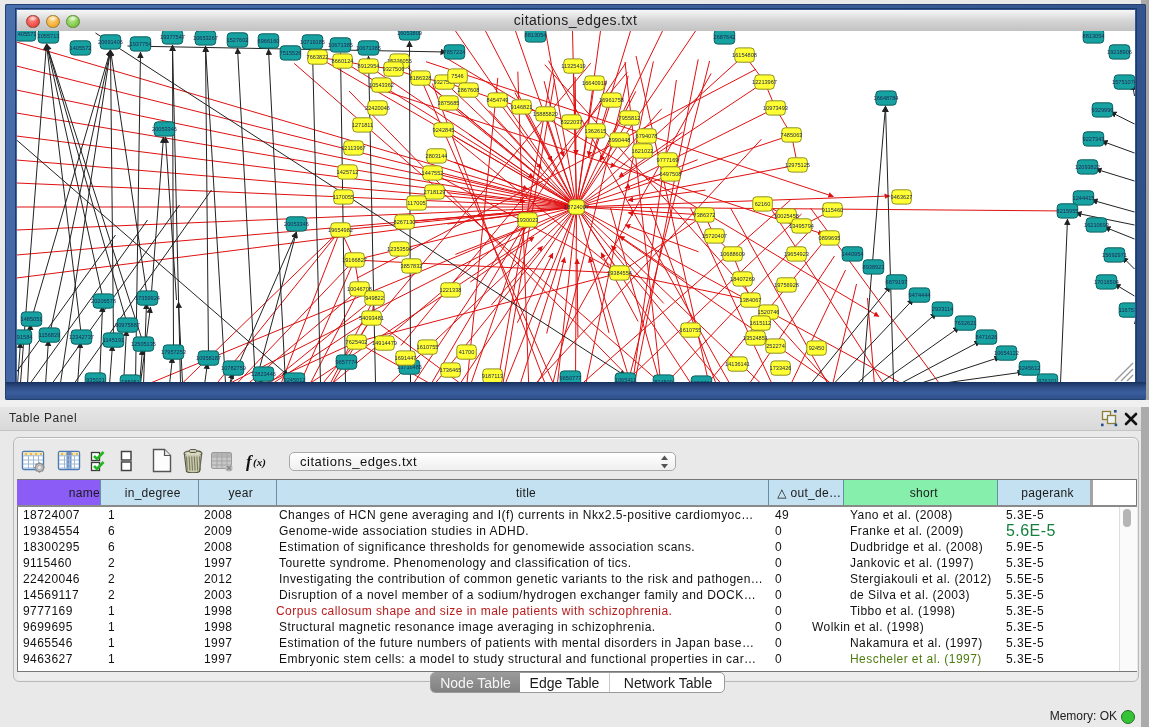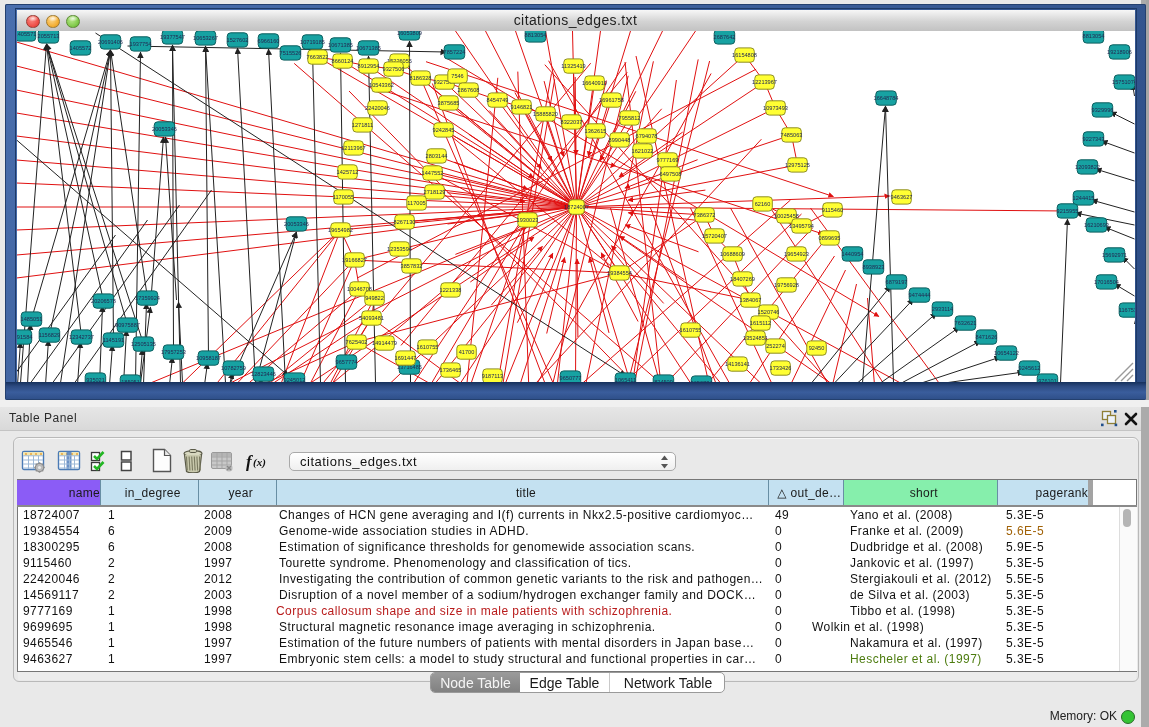--- a/index.html
+++ b/index.html
@@ -687,36 +687,36 @@
     </svg>
 </div>
 
 <div class="abs" style="left:17px;top:479px;width:1120px;height:193px;background:#fff;border:1px solid #777;box-sizing:border-box"></div>
 <div style="position:absolute;left:17px;top:480px;width:84px;height:26px;background:#8b5cf6;border-right:1px solid #688ea4;box-sizing:border-box;text-align:right;text-indent:7px;line-height:26px;font-size:12px;letter-spacing:0.3px;color:#1a1a1a;overflow:hidden">name</div>
 <div style="position:absolute;left:101px;top:480px;width:97.5px;height:26px;background:#c4e1f1;border-right:1px solid #688ea4;box-sizing:border-box;text-align:center;text-indent:7px;line-height:26px;font-size:12px;letter-spacing:0.3px;color:#1a1a1a;overflow:hidden">in_degree</div>
 <div style="position:absolute;left:198.5px;top:480px;width:78.5px;height:26px;background:#c4e1f1;border-right:1px solid #688ea4;box-sizing:border-box;text-align:center;text-indent:7px;line-height:26px;font-size:12px;letter-spacing:0.3px;color:#1a1a1a;overflow:hidden">year</div>
 <div style="position:absolute;left:277px;top:480px;width:492px;height:26px;background:#c4e1f1;border-right:1px solid #688ea4;box-sizing:border-box;text-align:center;text-indent:7px;line-height:26px;font-size:12px;letter-spacing:0.3px;color:#1a1a1a;overflow:hidden">title</div>
 <div style="position:absolute;left:769px;top:480px;width:74.5px;height:26px;background:#c4e1f1;border-right:1px solid #688ea4;box-sizing:border-box;text-align:center;text-indent:7px;line-height:26px;font-size:12px;letter-spacing:0.3px;color:#1a1a1a;overflow:hidden">△ out_de…</div>
 <div style="position:absolute;left:843.5px;top:480px;width:154.5px;height:26px;background:#86efac;border-right:1px solid #688ea4;box-sizing:border-box;text-align:center;text-indent:7px;line-height:26px;font-size:12px;letter-spacing:0.3px;color:#1a1a1a;overflow:hidden">short</div>
-<div style="position:absolute;left:998px;top:480px;width:95px;height:26px;background:#c4e1f1;border-right:5px solid #a3a3a3;box-sizing:border-box;text-align:right;text-indent:7px;line-height:26px;font-size:12px;letter-spacing:0.3px;color:#1a1a1a;overflow:hidden">pagerank</div>
+<div style="position:absolute;left:998px;top:480px;width:95px;height:26px;background:#c4e1f1;border-right:3px solid #a3a3a3;box-sizing:border-box;text-align:center;text-indent:7px;line-height:26px;font-size:12px;letter-spacing:0.3px;color:#1a1a1a;overflow:hidden">pagerank</div>
 <div style="position:absolute;left:17px;top:505px;width:1120px;height:2px;background:#8a8a8a"></div>
 <div style="position:absolute;left:23px;top:507px;width:76px;height:16px;line-height:16px;font-size:12px;color:#111;white-space:nowrap;overflow:hidden;letter-spacing:0.45px">18724007</div>
 <div style="position:absolute;left:108px;top:507px;width:88.5px;height:16px;line-height:16px;font-size:12px;color:#111;white-space:nowrap;overflow:hidden;letter-spacing:0.45px">1</div>
 <div style="position:absolute;left:204px;top:507px;width:71px;height:16px;line-height:16px;font-size:12px;color:#111;white-space:nowrap;overflow:hidden;letter-spacing:0.45px">2008</div>
 <div style="position:absolute;left:279px;top:507px;width:488px;height:16px;line-height:16px;font-size:12px;color:#111;white-space:nowrap;overflow:hidden;letter-spacing:0.45px">Changes of HCN gene averaging and I(f) currents in Nkx2.5-positive cardiomyoc…</div>
 <div style="position:absolute;left:775px;top:507px;width:66.5px;height:16px;line-height:16px;font-size:12px;color:#111;white-space:nowrap;overflow:hidden;letter-spacing:0.45px">49</div>
 <div style="position:absolute;left:850px;top:507px;width:146px;height:16px;line-height:16px;font-size:12px;color:#111;white-space:nowrap;overflow:hidden;letter-spacing:0.45px">Yano et al. (2008)</div>
 <div style="position:absolute;left:1006px;top:507px;width:85px;height:16px;line-height:16px;font-size:12px;color:#111;white-space:nowrap;overflow:hidden;letter-spacing:0.45px">5.3E-5</div>
 <div style="position:absolute;left:23px;top:523px;width:76px;height:16px;line-height:16px;font-size:12px;color:#111;white-space:nowrap;overflow:hidden;letter-spacing:0.45px">19384554</div>
 <div style="position:absolute;left:108px;top:523px;width:88.5px;height:16px;line-height:16px;font-size:12px;color:#111;white-space:nowrap;overflow:hidden;letter-spacing:0.45px">6</div>
 <div style="position:absolute;left:204px;top:523px;width:71px;height:16px;line-height:16px;font-size:12px;color:#111;white-space:nowrap;overflow:hidden;letter-spacing:0.45px">2009</div>
 <div style="position:absolute;left:279px;top:523px;width:488px;height:16px;line-height:16px;font-size:12px;color:#111;white-space:nowrap;overflow:hidden;letter-spacing:0.45px">Genome-wide association studies in ADHD.</div>
 <div style="position:absolute;left:775px;top:523px;width:66.5px;height:16px;line-height:16px;font-size:12px;color:#111;white-space:nowrap;overflow:hidden;letter-spacing:0.45px">0</div>
 <div style="position:absolute;left:850px;top:523px;width:146px;height:16px;line-height:16px;font-size:12px;color:#111;white-space:nowrap;overflow:hidden;letter-spacing:0.45px">Franke et al. (2009)</div>
-<div style="position:absolute;left:1006px;top:523px;width:85px;height:16px;line-height:16px;font-size:12px;color:#a16207;white-space:nowrap;overflow:hidden;letter-spacing:0.45px">5.6E-5</div>
+<div style="position:absolute;left:1006px;top:523px;width:85px;height:16px;line-height:16px;font-size:16px;color:#15803d;white-space:nowrap;overflow:hidden;letter-spacing:0.45px">5.6E-5</div>
 <div style="position:absolute;left:23px;top:539px;width:76px;height:16px;line-height:16px;font-size:12px;color:#111;white-space:nowrap;overflow:hidden;letter-spacing:0.45px">18300295</div>
 <div style="position:absolute;left:108px;top:539px;width:88.5px;height:16px;line-height:16px;font-size:12px;color:#111;white-space:nowrap;overflow:hidden;letter-spacing:0.45px">6</div>
 <div style="position:absolute;left:204px;top:539px;width:71px;height:16px;line-height:16px;font-size:12px;color:#111;white-space:nowrap;overflow:hidden;letter-spacing:0.45px">2008</div>
 <div style="position:absolute;left:279px;top:539px;width:488px;height:16px;line-height:16px;font-size:12px;color:#111;white-space:nowrap;overflow:hidden;letter-spacing:0.45px">Estimation of significance thresholds for genomewide association scans.</div>
 <div style="position:absolute;left:775px;top:539px;width:66.5px;height:16px;line-height:16px;font-size:12px;color:#111;white-space:nowrap;overflow:hidden;letter-spacing:0.45px">0</div>
 <div style="position:absolute;left:850px;top:539px;width:146px;height:16px;line-height:16px;font-size:12px;color:#111;white-space:nowrap;overflow:hidden;letter-spacing:0.45px">Dudbridge et al. (2008)</div>
 <div style="position:absolute;left:1006px;top:539px;width:85px;height:16px;line-height:16px;font-size:12px;color:#111;white-space:nowrap;overflow:hidden;letter-spacing:0.45px">5.9E-5</div>
 <div style="position:absolute;left:23px;top:555px;width:76px;height:16px;line-height:16px;font-size:12px;color:#111;white-space:nowrap;overflow:hidden;letter-spacing:0.45px">9115460</div>
 <div style="position:absolute;left:108px;top:555px;width:88.5px;height:16px;line-height:16px;font-size:12px;color:#111;white-space:nowrap;overflow:hidden;letter-spacing:0.45px">2</div>
 <div style="position:absolute;left:204px;top:555px;width:71px;height:16px;line-height:16px;font-size:12px;color:#111;white-space:nowrap;overflow:hidden;letter-spacing:0.45px">1997</div>

